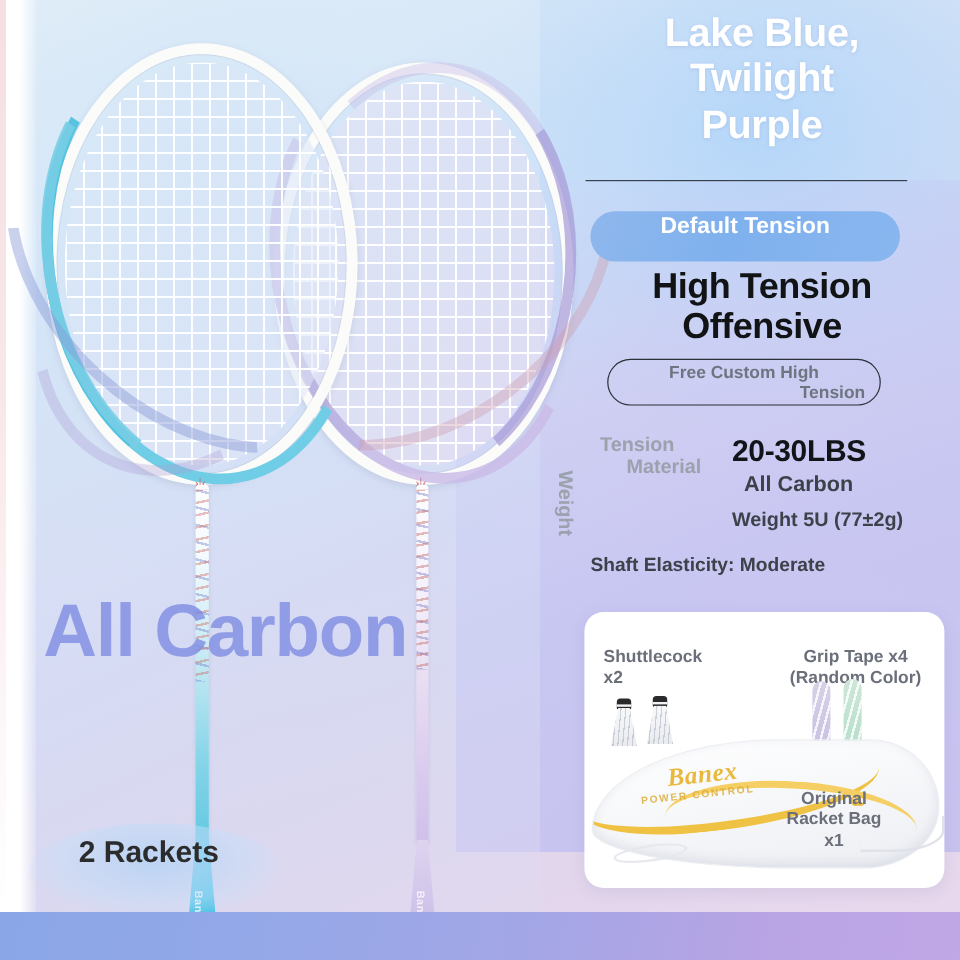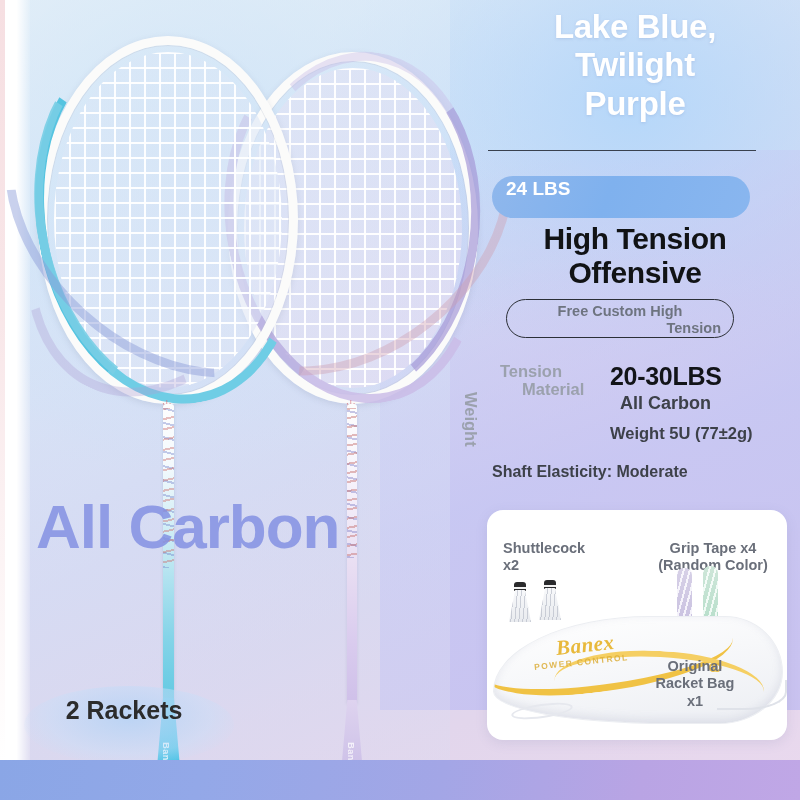--- a/index.html
+++ b/index.html
@@ -476,21 +476,21 @@
   <div class="right-col">
 
     <div class="title">
       <div>Lake Blue,</div>
       <div>Twilight</div>
       <div>Purple</div>
     </div>
     <div class="title-rule"></div>
 
     <div class="tension-pill">
-      <div class="l2">24 LBS</div>
+      <div>Default Tension</div>
     </div>
 
     <div class="headline">
       <div>High Tension</div>
       <div>Offensive</div>
     </div>
 
     <div class="custom-box">
       <div>Free Custom High</div>
       <div class="l2">Tension</div>

